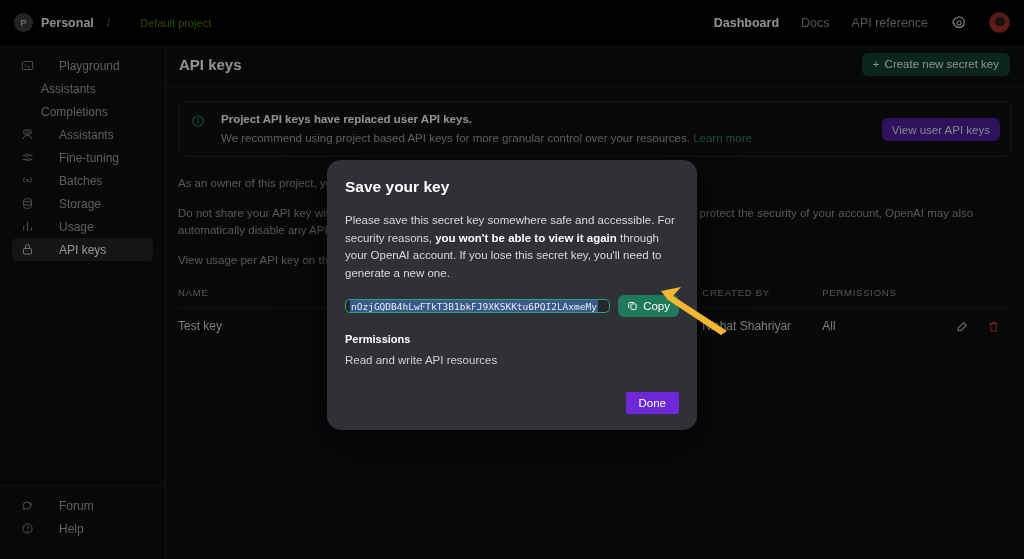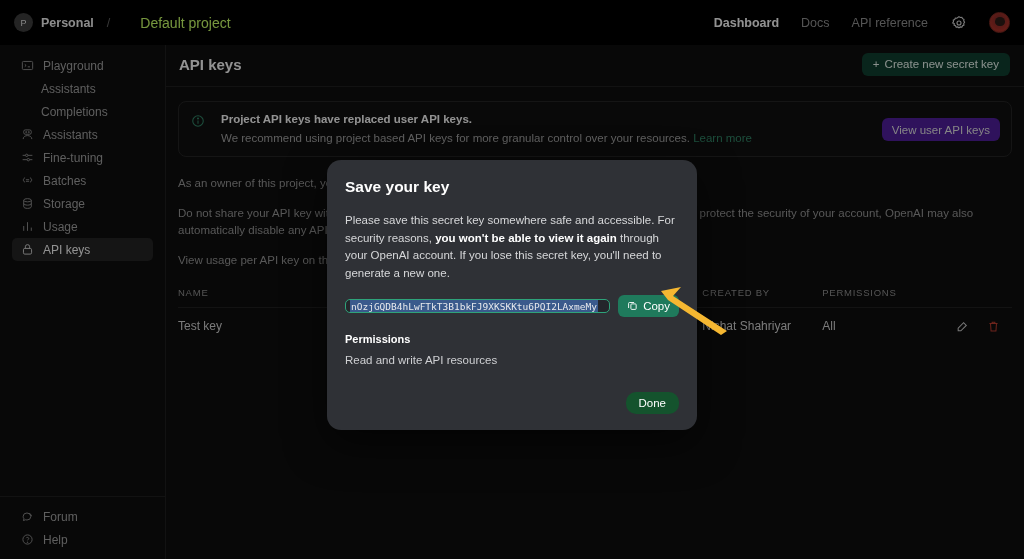--- a/index.html
+++ b/index.html
@@ -19,21 +19,21 @@
   }
   .brand { display: flex; align-items: center; padding-left: 14px; gap: 8px; }
   .org-avatar {
     width: 19px; height: 19px; border-radius: 50%;
     background: #3a3a3a; color: #d9d9d9;
     font-size: 9px; display: flex; align-items: center; justify-content: center;
     letter-spacing: 0;
   }
   .org-name { color: #e3e3e3; font-size: 12.5px; font-weight: bold; }
   .crumb-sep { color: #5c5c5c; font-size: 12.5px; margin: 0 5px; }
-  .proj-name { color: #bef264; font-size: 14px; padding-left: 17px; }
+  .proj-name { color: #4d7c0f; font-size: 11px; padding-left: 17px; }
 
   .topnav { margin-left: auto; display: flex; align-items: center; gap: 22px; padding-right: 14px; }
   .topnav a { font-size: 12.5px; text-decoration: none; }
   .nav-active { color: #ececec; font-weight: bold; }
   .nav-dim { color: #8a8a8a; }
   .gear { width: 17px; height: 17px; display:flex; align-items:center; justify-content:center; }
   .user-avatar {
     width: 21px; height: 21px; border-radius: 50%;
     background: radial-gradient(circle at 50% 38%, #6b2a28 0%, #8a2b26 35%, #a32f26 70%, #5c1b17 100%);
     border: 1px solid #7a2a22; position: relative; overflow: hidden;
@@ -43,29 +43,29 @@
     border-radius: 50% 50% 45% 45%; background:#2b1a16;
   }
 
   
   .sidebar {
     position: absolute; top: 45px; left: 0; width: 166px; height: 514px;
     background: #0d0d0d; border-right: 1px solid #1d1d1d;
     padding-top: 9px;
   }
   .side-item {
-    display: flex; align-items: center; gap: 9px;
+    display: flex; align-items: center; gap: 25px;
     height: 23px; margin: 0 12px; padding: 0 8px;
     border-radius: 5px; color: #9a9a9a; font-size: 12px;
     cursor: default;
   }
   .side-item.nested { padding-left: 29px; }
   .side-item.active { background: #222222; color: #ececec; }
   .side-ico { width: 14px; height: 14px; flex: 0 0 14px; display:flex; align-items:center; justify-content:center; opacity:.85; }
-  .side-bottom { position: absolute; left: 0; bottom: 8px; width: 166px; }
+  .side-bottom { position: absolute; left: 0; bottom: 19px; width: 166px; }
   .side-divider { height:1px; background:#1d1d1d; margin: 0 0 8px 0; }
 
   
   .main { position: absolute; top: 45px; left: 166px; width: 858px; height: 514px; background: #0d0d0d; }
   .page-head {
     height: 38px; display: flex; align-items: center;
     padding: 0 14px 0 13px; position: relative;
   }
   .page-title { color: #ececec; font-size: 15px; font-weight: bold; }
   .btn-create {
@@ -144,21 +144,21 @@
   .btn-copy {
     background: #1f7a5c; color: #ffffff; border: none; border-radius: 6px;
     height: 22px; padding: 0 9px; font-size: 11.5px;
     display: flex; align-items: center; gap: 5px;
     font-family: "Liberation Sans", sans-serif; cursor: pointer;
   }
   .perm-title { color: #ffffff; font-size: 11px; font-weight: bold; margin-top: 16px; }
   .perm-val { color: #cfd0d3; font-size: 11.5px; margin-top: 9px; }
   .modal-foot { display: flex; justify-content: flex-end; margin-top: 26px; }
   .btn-done {
-    background: #14532d; color: #ffffff; border: none; border-radius: 10px;
+    background: #6d28d9; color: #ffffff; border: none; border-radius: 2px;
     height: 22px; padding: 0 13px; font-size: 11.5px;
     font-family: "Liberation Sans", sans-serif; cursor: pointer;
   }
 
   
   .arrow { position: absolute; left: 655px; top: 283px; pointer-events: none; }
 </style>
 </head>
 <body>
 

